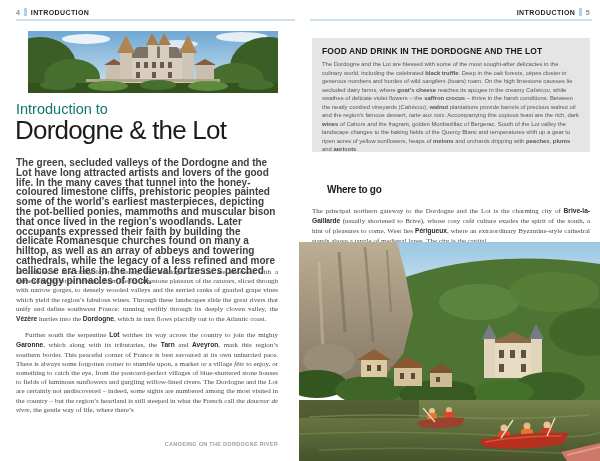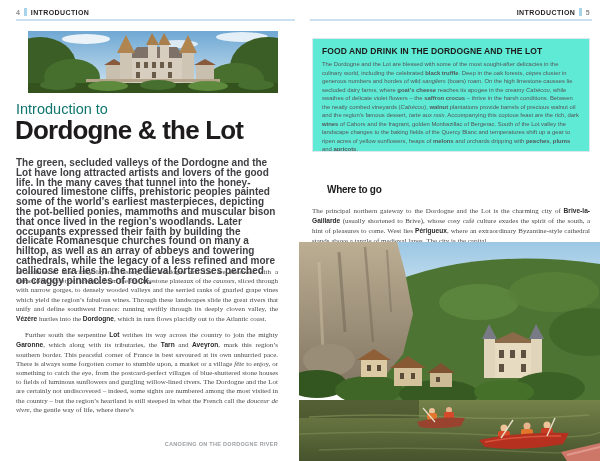--- a/index.html
+++ b/index.html
@@ -9,36 +9,36 @@
   
   .pg-header{position:absolute;top:8px;font-size:7px;font-weight:bold;letter-spacing:.4px;
              display:flex;align-items:center;gap:4px;}
   .pg-header .num{color:#8a8c8e;font-weight:bold;}
   .pg-header .bar{display:inline-block;width:2.5px;height:8px;background:#a9d3e8;}
   .hdr-rule{position:absolute;height:2px;background:#cbe1f0;}
 
   
   .photo-left{position:absolute;left:28px;top:31px;width:250px;height:62px;overflow:hidden;}
   .kicker{position:absolute;left:16px;top:101px;font-size:14.5px;color:#0f766e;}
-  .title{position:absolute;left:15px;top:115px;font-size:26px;font-weight:bold;
+  .title{position:absolute;left:15px;top:115px;font-size:26px;font-weight:normal;
          letter-spacing:-0.8px;color:#1d1b1c;}
   .standfirst{position:absolute;left:16px;top:158px;width:262px;
               font-size:10px;line-height:9.8px;font-weight:bold;color:#414044;}
   .serif{font-family:"Liberation Serif",serif;color:#47484a;font-size:7px;line-height:9.2px;
          text-align:justify;}
   .serif b{font-family:"Liberation Sans",sans-serif;font-size:6.6px;color:#2b2b2d;}
   .leftbody{position:absolute;left:16px;top:268px;width:262px;}
   .leftbody p{margin:0 0 6px 0;}
   .leftbody p.indent{text-indent:9px;}
   .caption{position:absolute;left:16px;top:441px;width:262px;text-align:right;
            font-size:5.5px;font-weight:600;color:#9b9ea2;letter-spacing:.3px;}
 
   
   .feature-box{position:absolute;left:312px;top:38px;width:278px;height:114px;
-               background:#5eead4;border:1px solid #dde8ee;box-sizing:border-box;
+               background:#e5e5e5;border:1px solid #dde8ee;box-sizing:border-box;
                padding:7px 9px 5px 9px;overflow:hidden;}
   .feature-box h3{margin:0 0 4px 0;font-size:8.5px;letter-spacing:.1px;color:#1d1b1c;}
   .feature-box .boxbody{font-size:5.9px;line-height:8.5px;color:#55565a;}
   .feature-box .boxbody i{font-style:italic;}
   .rcont{position:absolute;left:312px;top:160px;width:278px;}
   .rheading{position:absolute;left:327px;top:184px;font-size:10px;font-weight:bold;
             letter-spacing:-.3px;color:#1d1b1c;}
   .rpara{position:absolute;left:312px;top:206px;width:278px;}
   .photo-right{position:absolute;left:299px;top:242px;width:301px;height:219px;overflow:hidden;}
   svg{display:block;}

